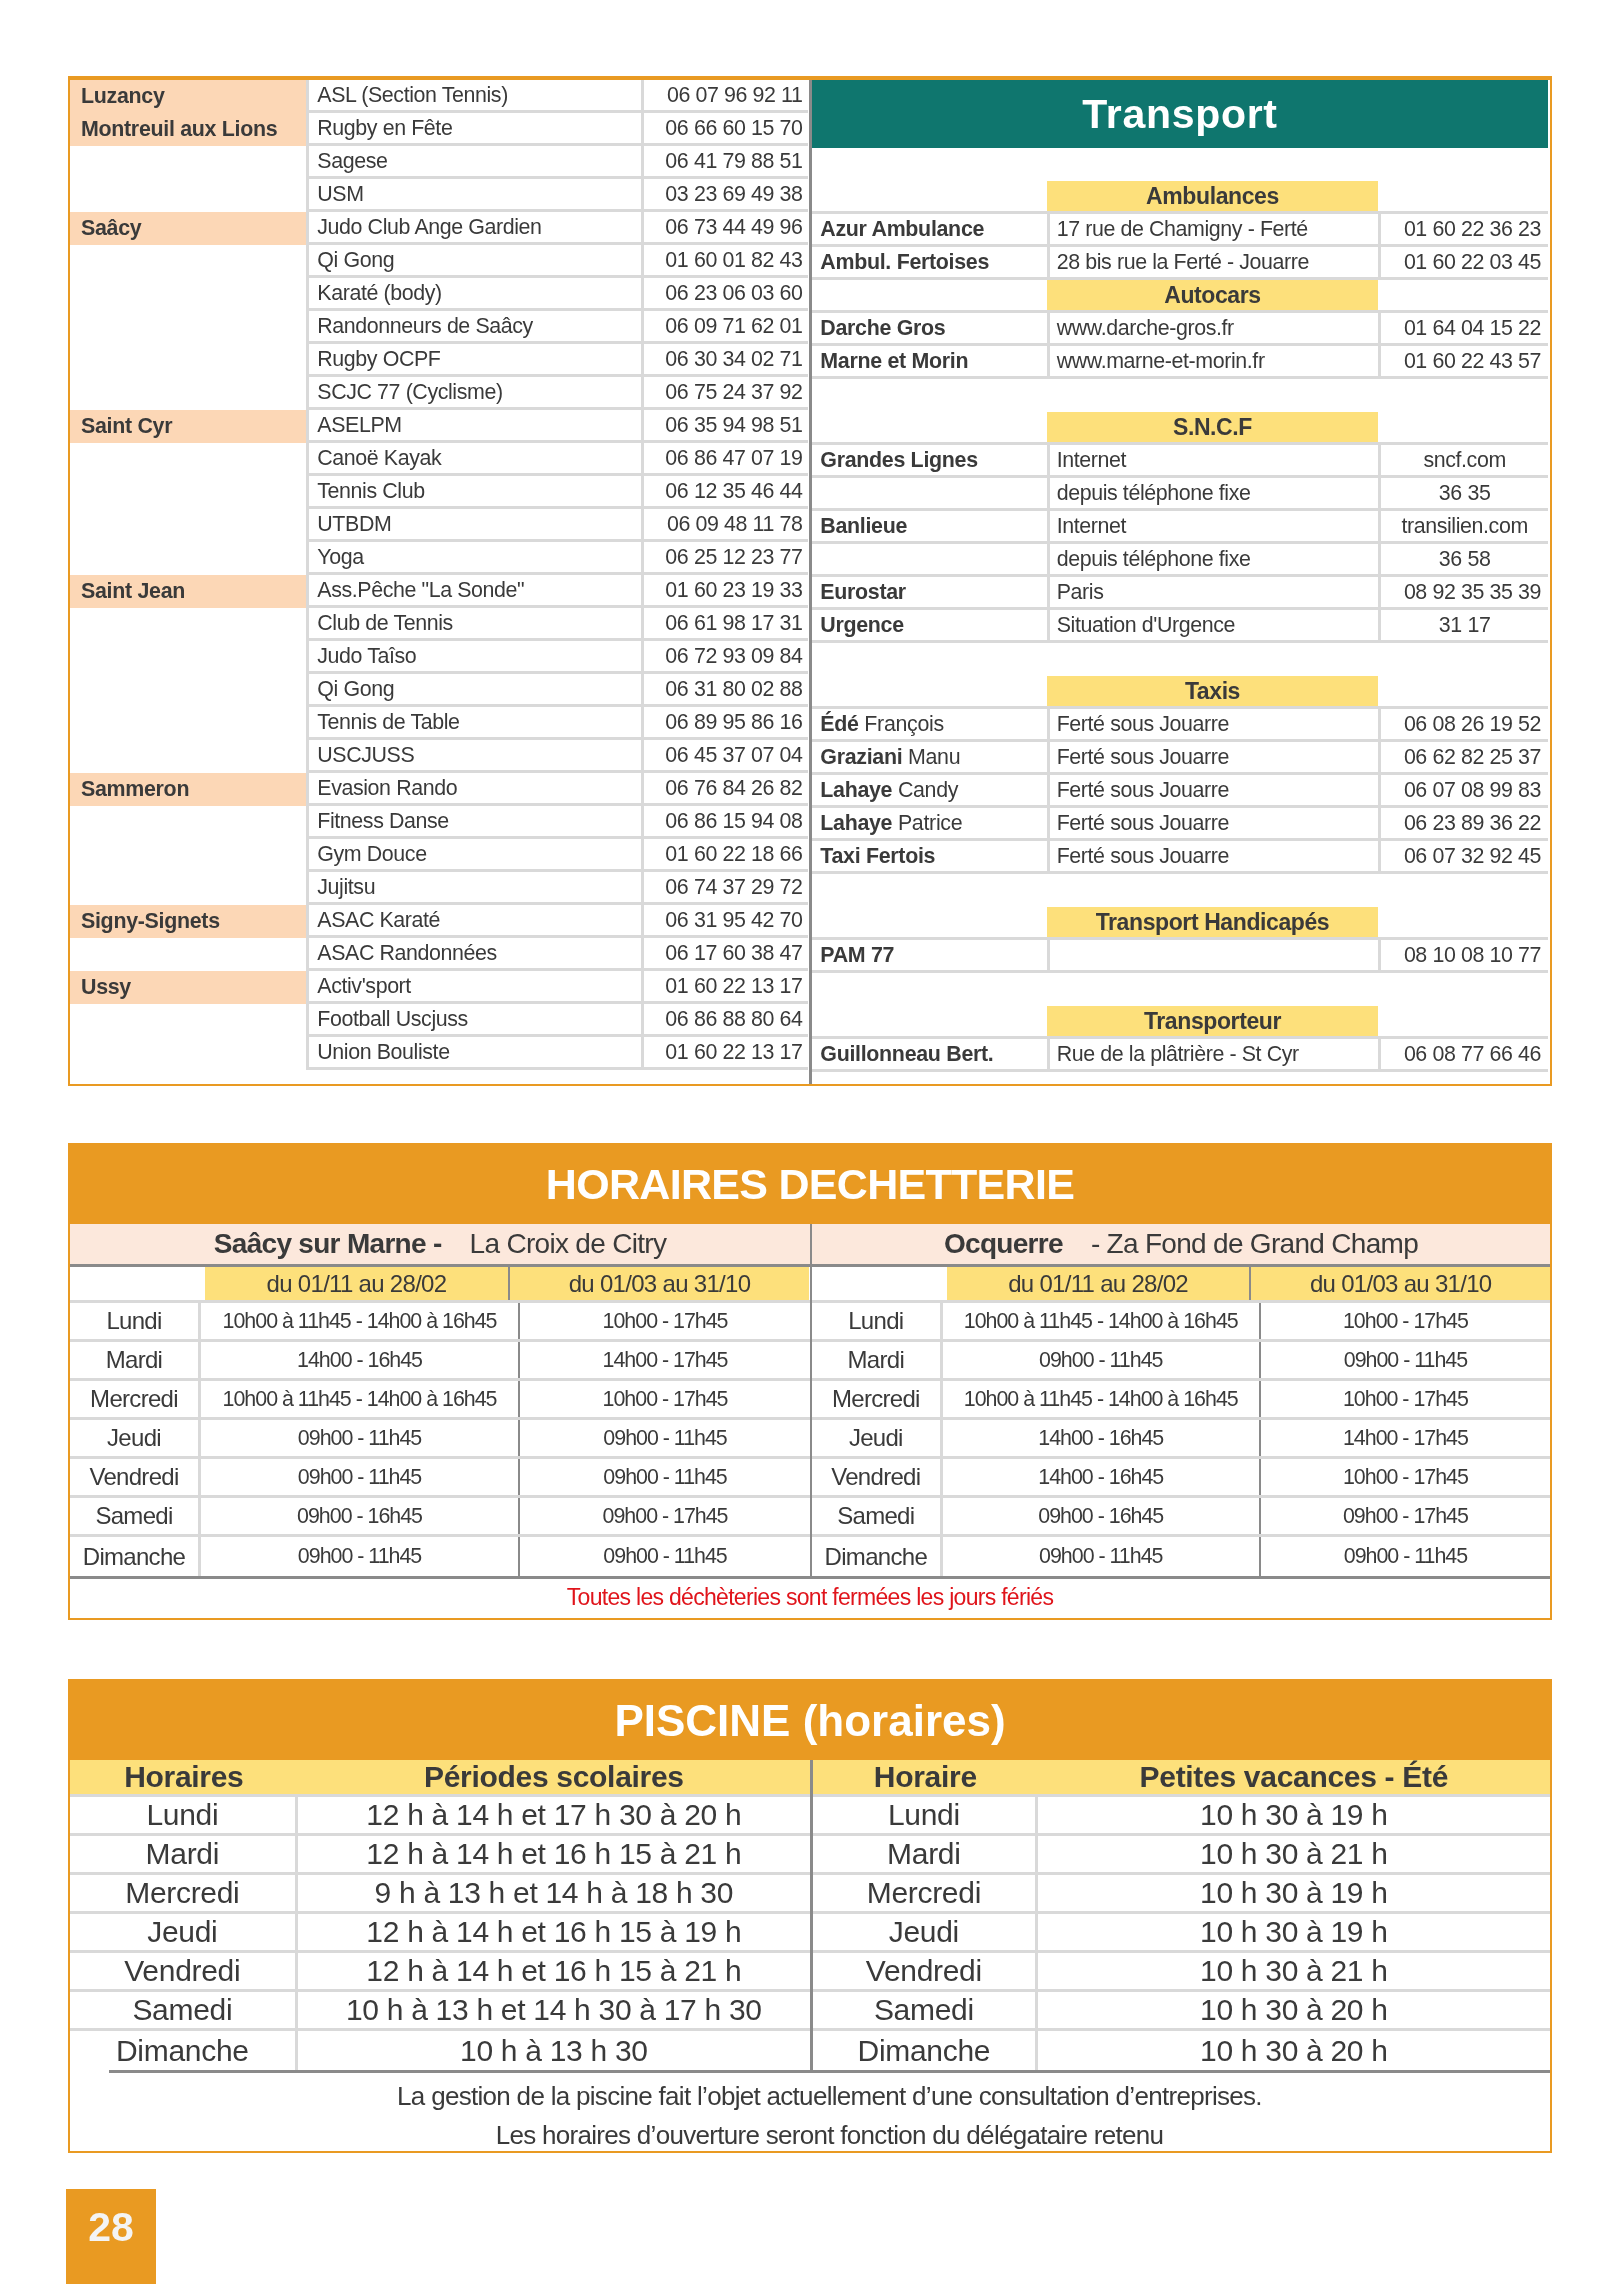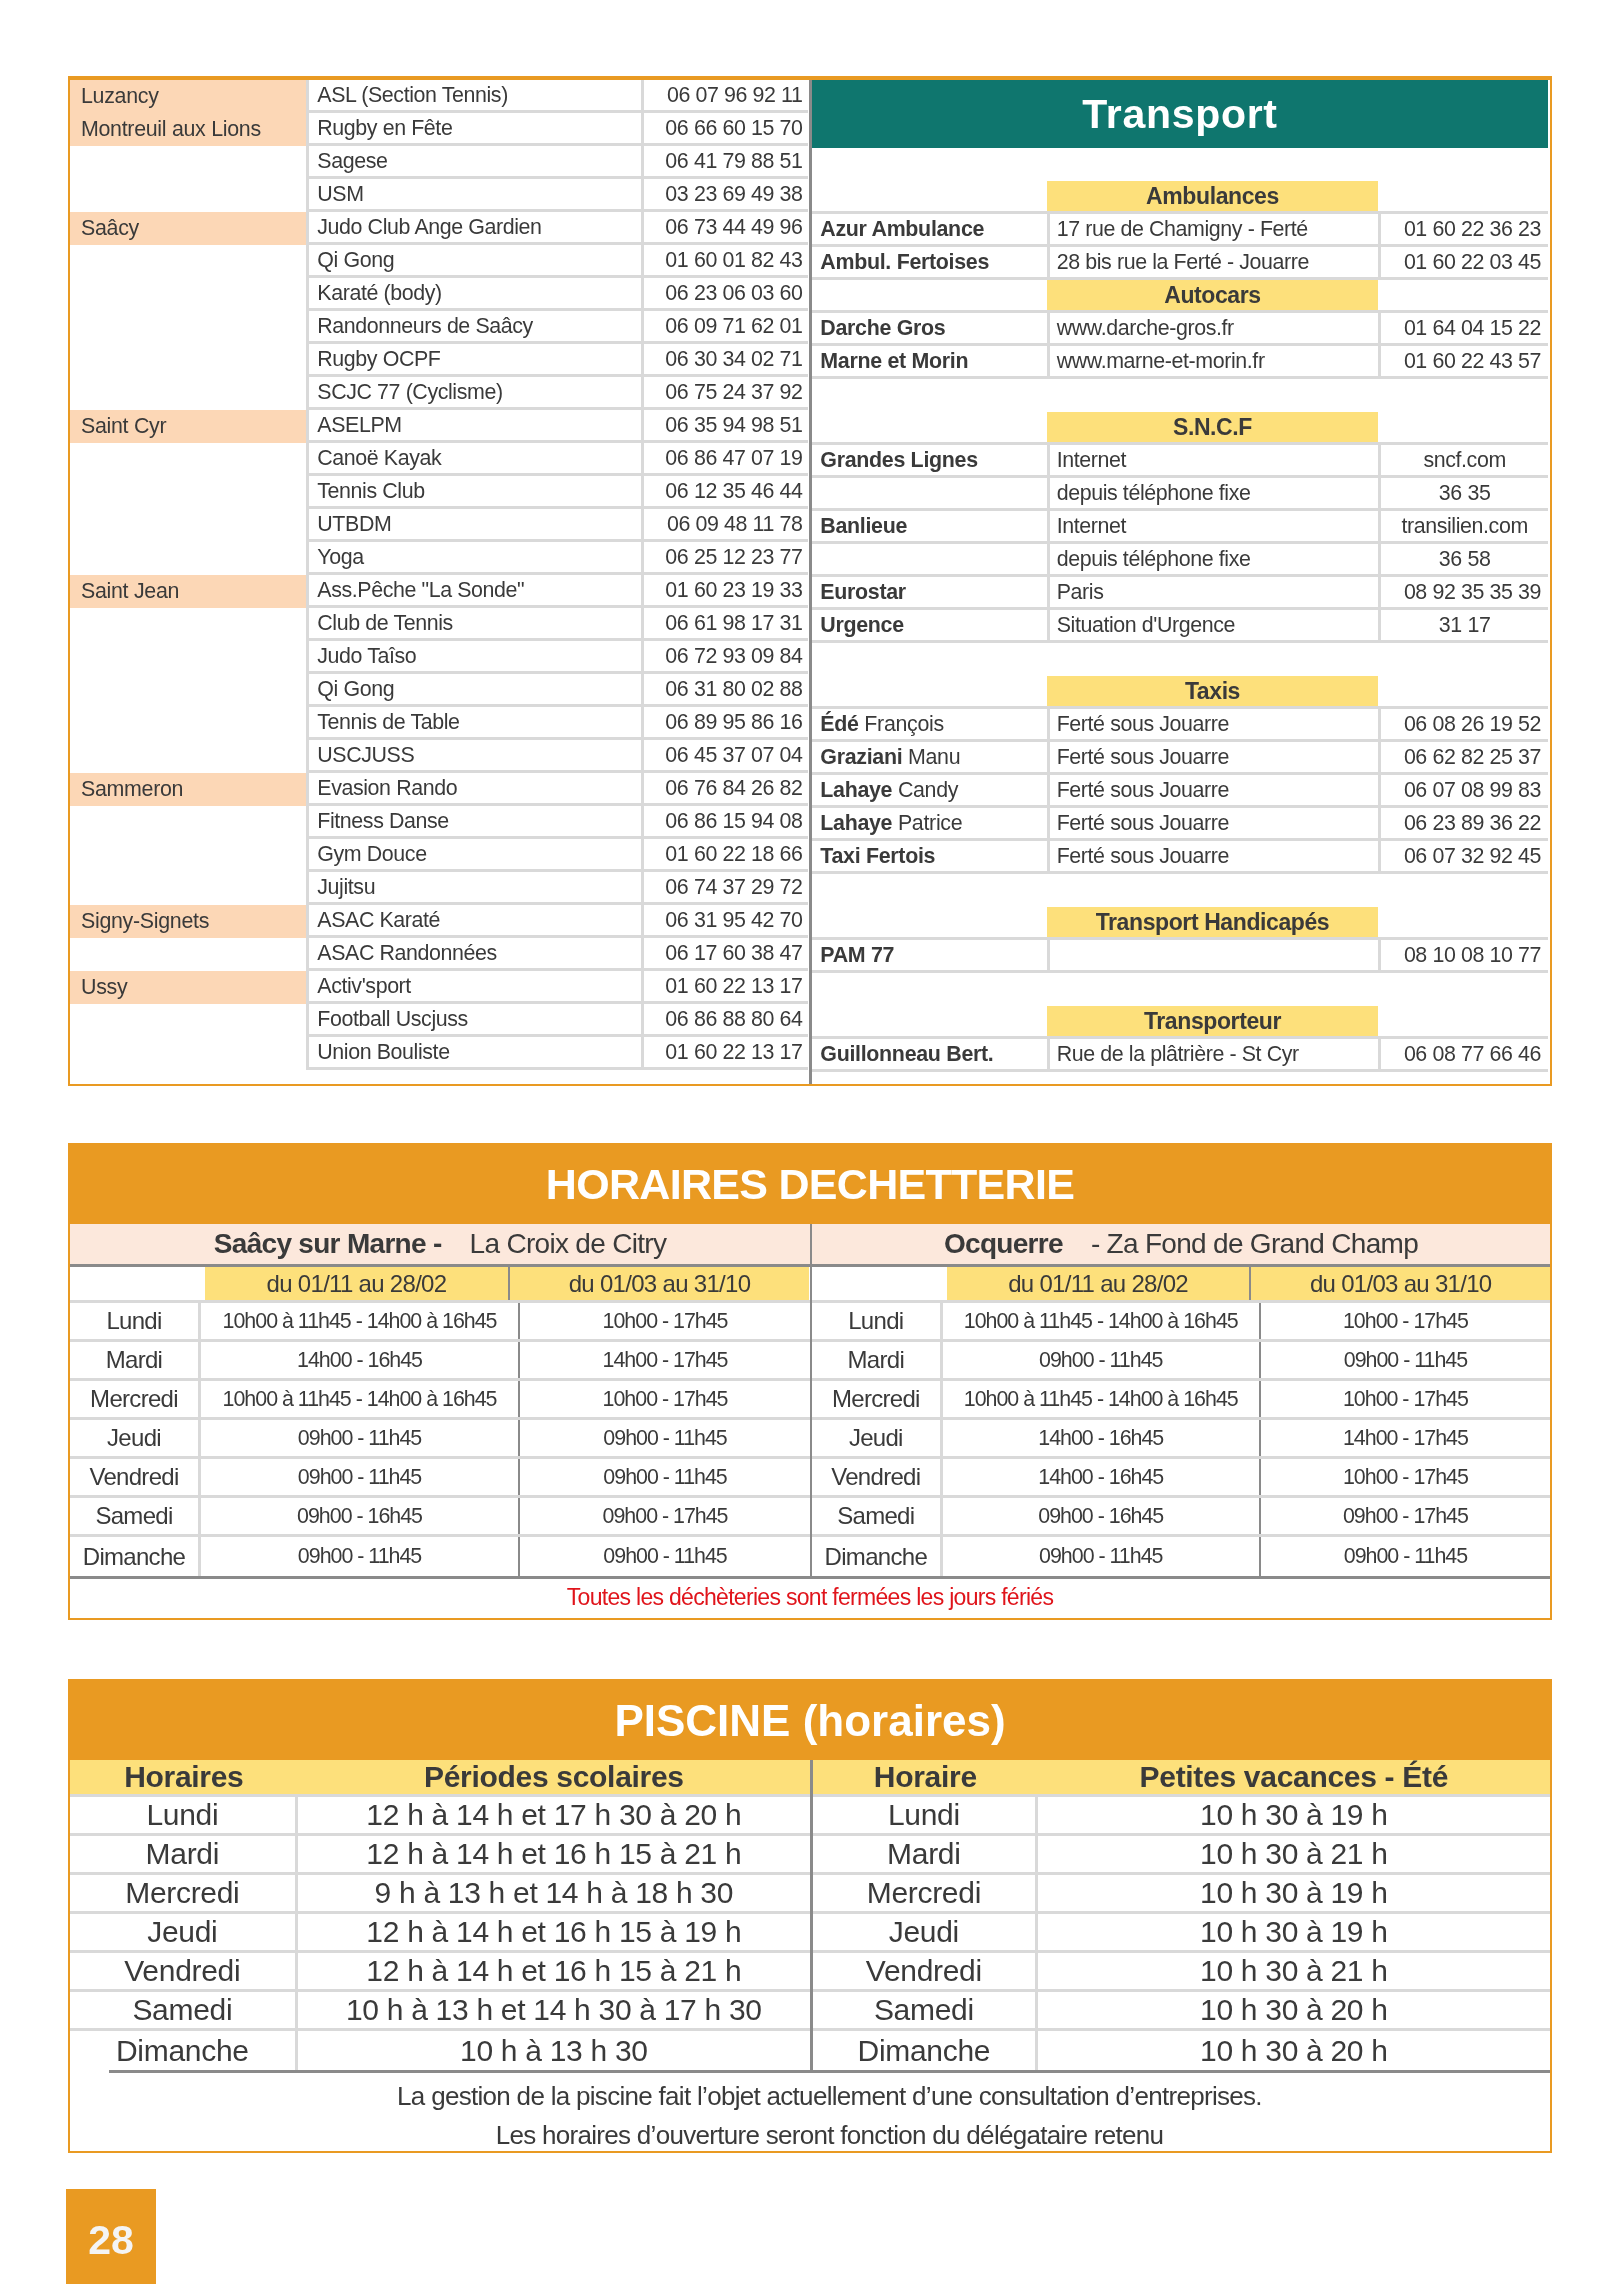--- a/index.html
+++ b/index.html
@@ -6,21 +6,21 @@
   html, body { width: 1618px; height: 2284px; background: #ffffff; overflow: hidden; }
   body { position: relative; font-family: "Liberation Sans", sans-serif; color: #3a3a3a; }
 
   
   #top { position: absolute; left: 68px; top: 76px; width: 1484px; height: 1010px;
          border: 2.8px solid #e99a22; border-top: 4.1px solid #e99a22; background: #fff; }
   #left-tbl { position: absolute; left: 0; top: 0; width: 742px; border-right: 3.5px solid #8a8a8a; height: 100%; }
   #right-tbl { position: absolute; left: 742px; top: 0; width: 736px; height: 100%; }
 
   .lrow { display: flex; height: 33px; }
-  .lrow .town { width: 236px; font-weight: normal; font-size: 21.4px; padding-left: 11px; display: flex; align-items: center; letter-spacing: -0.3px; }
+  .lrow .town { width: 236px; font-weight: bold; font-size: 21.4px; padding-left: 11px; display: flex; align-items: center; letter-spacing: -0.3px; }
   .lrow .town.hl { background: #fcd7b6; }
   .lrow .club, .lrow .phone { border-bottom: 3.5px solid #d9d9d9; display: flex; align-items: center; font-size: 21.4px; letter-spacing: -0.4px; }
   .lrow .club { width: 335px; border-left: 3.5px solid #d9d9d9; padding-left: 8.3px; }
   .lrow .phone { width: 167px; border-left: 3.5px solid #d9d9d9; justify-content: flex-end; padding-right: 5.5px; }
 
   #transport-title { height: 68px; background: #0f766e; color: #fff; font-weight: bold; font-size: 41px;
                      display: flex; align-items: center; justify-content: center; letter-spacing: 0.7px; }
   .rrow { display: flex; height: 33px; }
   .rrow .c1 { width: 235px; font-weight: bold; font-size: 21.4px; padding-left: 8.3px; display: flex; align-items: center; letter-spacing: -0.3px; }
   .rrow .c1 .nb { font-weight: normal; }
@@ -71,21 +71,21 @@
   .pc-a { width: 228px; }
   .pc-b { width: 513px; }
   .prow .pc-a { border-right: 3.5px solid #d9d9d9; }
   .pc-c { width: 225px; }
   .pc-d { width: 513px; }
   .prow .pc-c { border-right: 3.5px solid #d9d9d9; }
   #pisc-note { border-top: 3.5px solid #8a8a8a; padding-top: 4.1px; text-align: center; font-size: 26px; line-height: 39px; letter-spacing: -0.7px; margin-left: 39px; }
 
   
   #page-num { position: absolute; left: 66px; top: 2189px; width: 90px; height: 95px; background: #e99a22;
-              color: #f4f4f4; font-weight: bold; font-size: 41px; display: flex; justify-content: center; padding-top: 28px; }
+              color: #f4f4f4; font-weight: bold; font-size: 41px; display: flex; justify-content: center; padding-top: 15px; }
 </style>
 </head>
 <body>
 
 <div id="top">
   <div id="left-tbl">
       <div class="lrow">
         <div class="town hl">Luzancy</div>
         <div class="club">ASL (Section Tennis)</div>
         <div class="phone">06 07 96 92 11</div>

